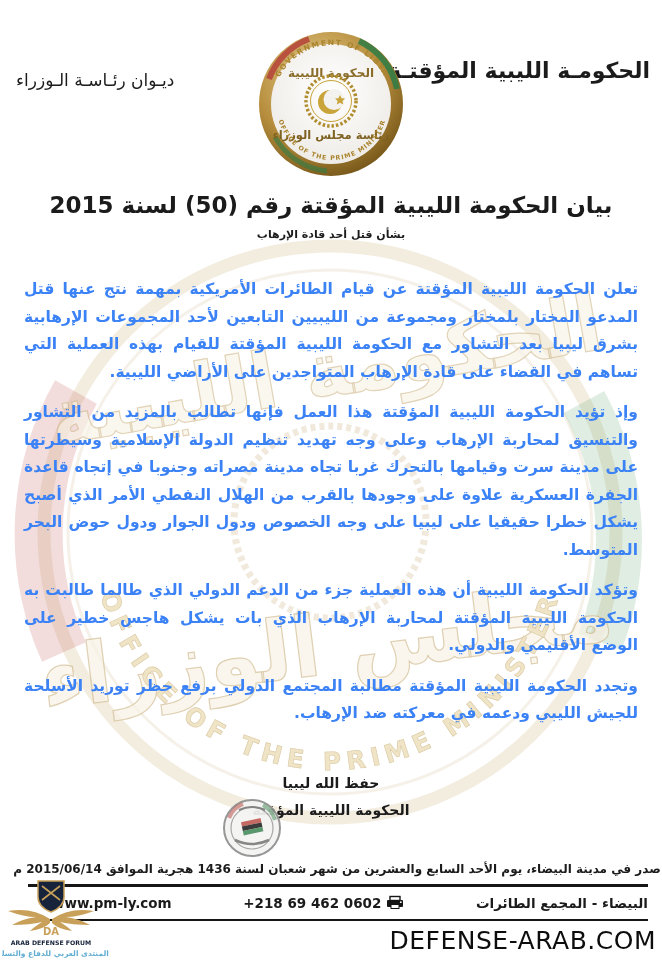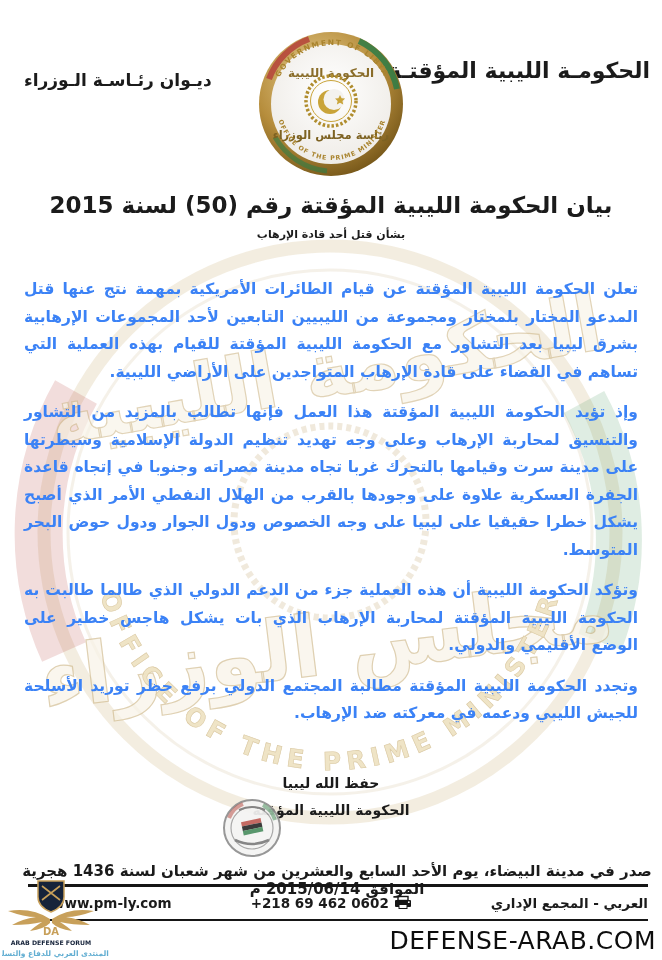--- a/index.html
+++ b/index.html
@@ -4,39 +4,39 @@
 <style>
   html,body { margin:0; padding:0; background:#ffffff; }
   .page {
     position:relative; width:662px; height:960px; background:#ffffff;
     overflow:hidden; font-family:"DejaVu Sans", sans-serif; color:#1b1b1b;
   }
   
   .watermark { position:absolute; left:14px; top:222px; width:632px; height:620px; z-index:0; pointer-events:none; }
   
   .hdr-right { position:absolute; right:12px; top:58px; font-size:22px; font-weight:bold; direction:rtl; z-index:2; }
-  .hdr-left  { position:absolute; left:24px;  top:70px; font-size:17px; font-weight:bold; direction:rtl; z-index:2; }
+  .hdr-left  { position:absolute; left:16px;  top:70px; font-size:17px; font-weight:normal; direction:rtl; z-index:2; }
   .seal { position:absolute; left:257px; top:29px; width:148px; height:150px; z-index:2; }
   
   .title { position:absolute; left:0; right:0; top:190px; text-align:center; direction:rtl;
            font-weight:bold; z-index:2; line-height:30px; }
   .title .l1 { font-size:23px; }
   .title .l2 { font-size:11px; }
   
   .body { position:absolute; left:24px; right:24px; top:276px; z-index:1;
           direction:rtl; text-align:justify; font-size:15.5px; font-weight:bold;
           color:#3b82f6; line-height:27.5px; }
   .body p { margin:0 0 13px 0; }
   
   .closing { position:absolute; left:0; right:0; top:770px; text-align:center; direction:rtl;
              font-size:14px; font-weight:bold; line-height:27px; z-index:2; }
   .stamp { position:absolute; left:221px; top:796px; width:62px; height:64px; z-index:3; opacity:.92; }
   
   .dateline { position:absolute; left:0; right:0; top:862px; text-align:center; direction:rtl;
-              font-size:15px; font-weight:bold; z-index:2;padding-left:12px; }
+              font-size:12px; font-weight:bold; z-index:2;padding-left:12px; }
   .rule1 { position:absolute; left:28px; right:14px; top:884px; border-top:3px solid #161616; z-index:2; }
   .rule2 { position:absolute; left:28px; right:14px; top:919px; border-top:2.5px solid #161616; z-index:2; }
   .contacts { position:absolute; left:52px; right:14px; top:889px; height:27px; z-index:2;
               direction:rtl; display:flex; justify-content:space-between; align-items:center;
               font-size:13.5px; font-weight:bold; }
   .contacts .grp { display:flex; align-items:center; gap:5px; }
   .ltr { direction:ltr; unicode-bidi:isolate; }
   
   .site-brand { position:absolute; right:6px; top:926px; font-size:25px; font-weight:normal;
                 letter-spacing:.5px; color:#0d0d0d; z-index:4; font-family:"DejaVu Sans", sans-serif; }
@@ -132,21 +132,21 @@
     </g>
     <path d="M 14,44 Q 31,52 48,44" fill="none" stroke="#7c7c7c" stroke-width="2.5"></path>
     <path d="M 18,14 Q 31,8 44,14" fill="none" stroke="#7c7c7c" stroke-width="2"></path>
   </svg>
 
   <div class="dateline">صدر في مدينة البيضاء، يوم الأحد السابع والعشرين من شهر شعبان لسنة 1436 هجرية الموافق 2015/06/14 م</div>
 
   <div class="rule1"></div>
 
   <div class="contacts">
-    <span class="grp">العربي - المجمع الإداري</span>
+    <span class="grp">البيضاء - المجمع الطائرات</span>
     <span class="grp">
       <svg width="18" height="15" viewBox="0 0 18 15">
         <rect x="1" y="5" width="16" height="7" rx="1" fill="#161616"></rect>
         <rect x="4" y="1.5" width="10" height="4" fill="none" stroke="#161616" stroke-width="1.4"></rect>
         <rect x="5" y="9.5" width="8" height="4" fill="#ffffff" stroke="#161616" stroke-width="1"></rect>
         <circle cx="14.8" cy="7.2" r="0.9" fill="#ffffff"></circle>
       </svg>
       <span class="ltr">+218 69 462 0602</span>
     </span>
     <span class="grp ltr">www.pm-ly.com</span>

